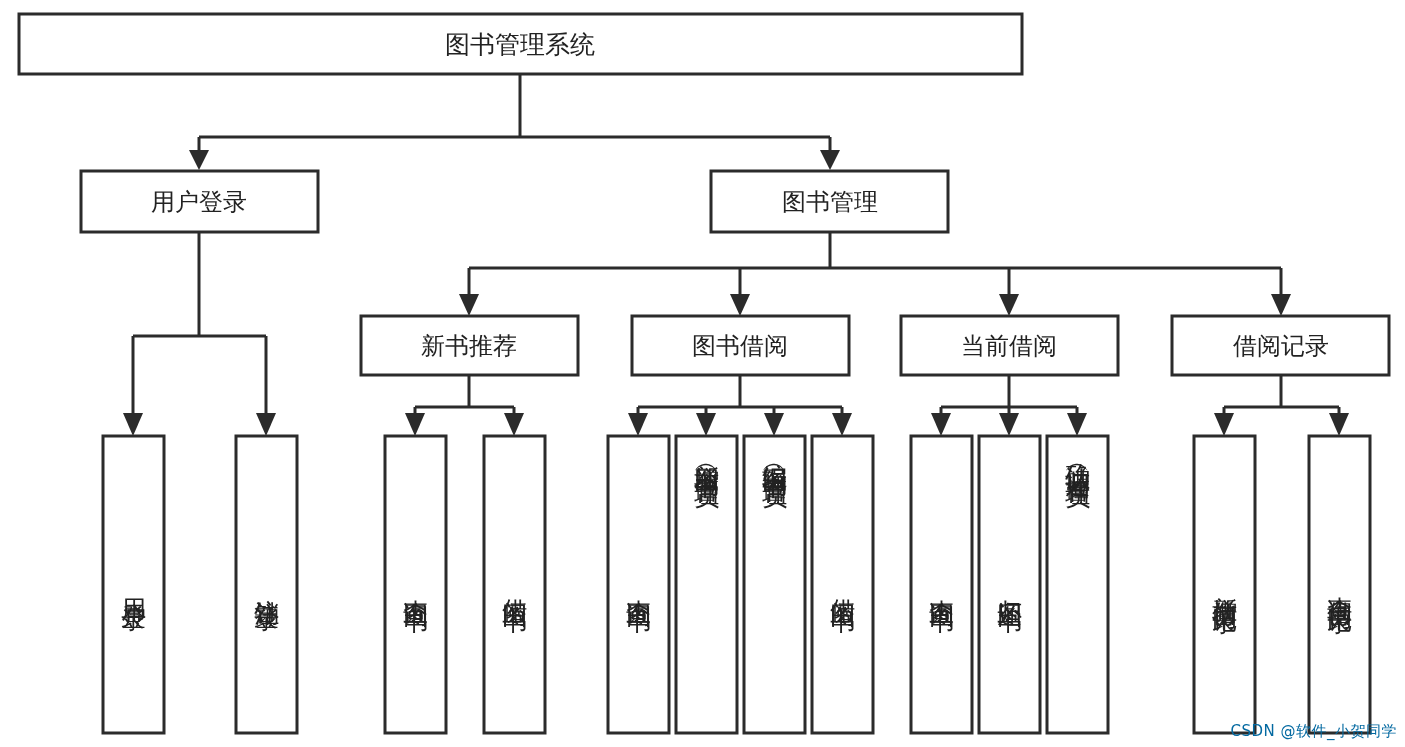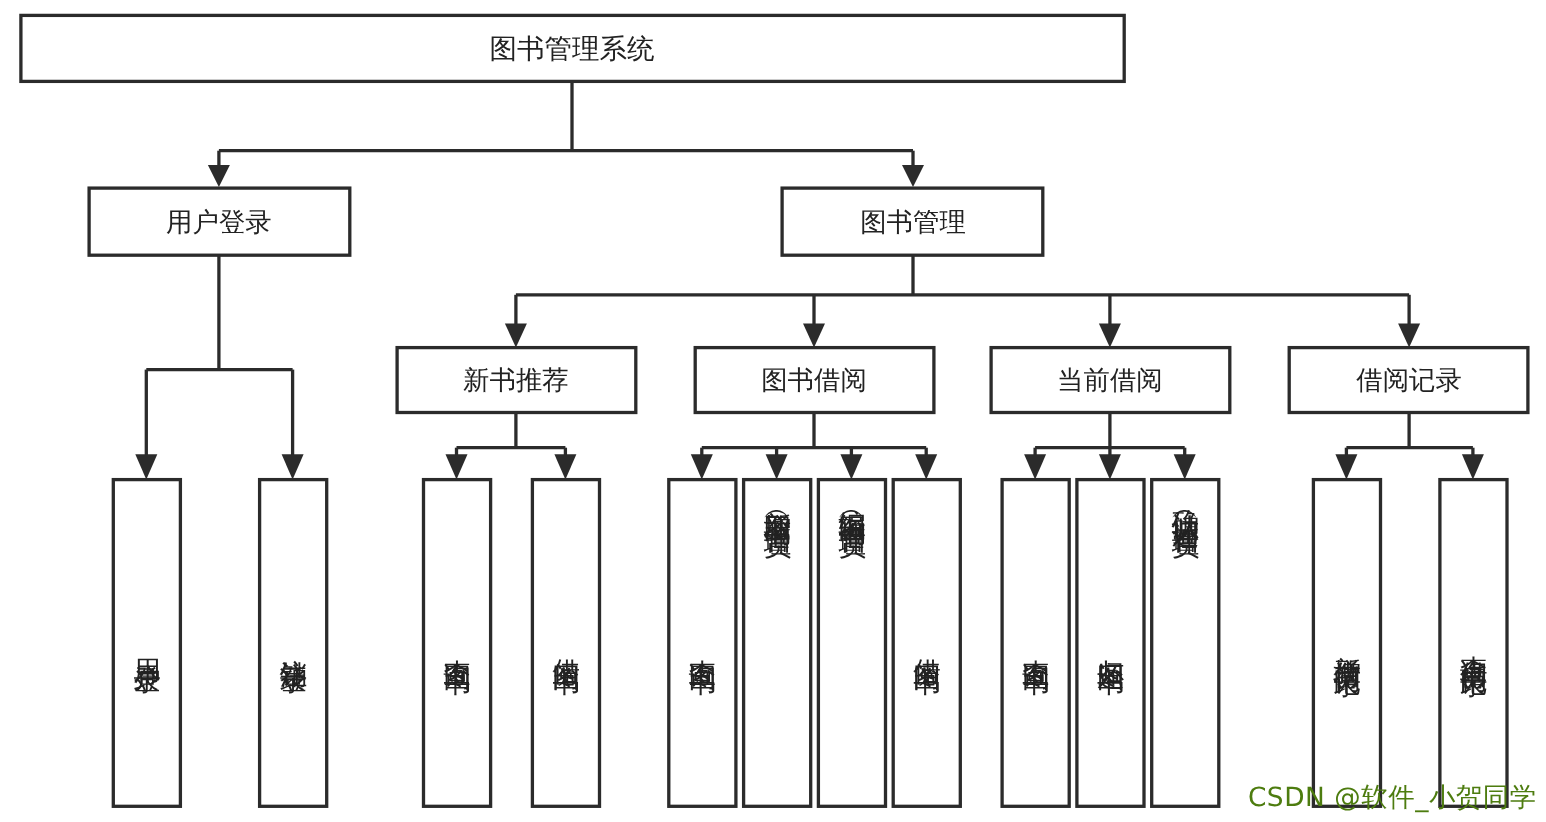--- a/index.html
+++ b/index.html
@@ -70,22 +70,22 @@
     line-height: 1.18;
     letter-spacing: 3px;
     color: #222222;
     white-space: nowrap;
   }
   .watermark {
     position: absolute;
     right: 8px;
     bottom: 6px;
     font-family: "DejaVu Sans", "Liberation Sans", sans-serif;
-    font-size: 24px;
-    color: #4d7c0f;
+    font-size: 15px;
+    color: #0369a1;
     letter-spacing: 0.5px;
     white-space: nowrap;
     user-select: none;
   }
 </style>
 </head>
 <body>
 
 <div id="diagram-root">
 

